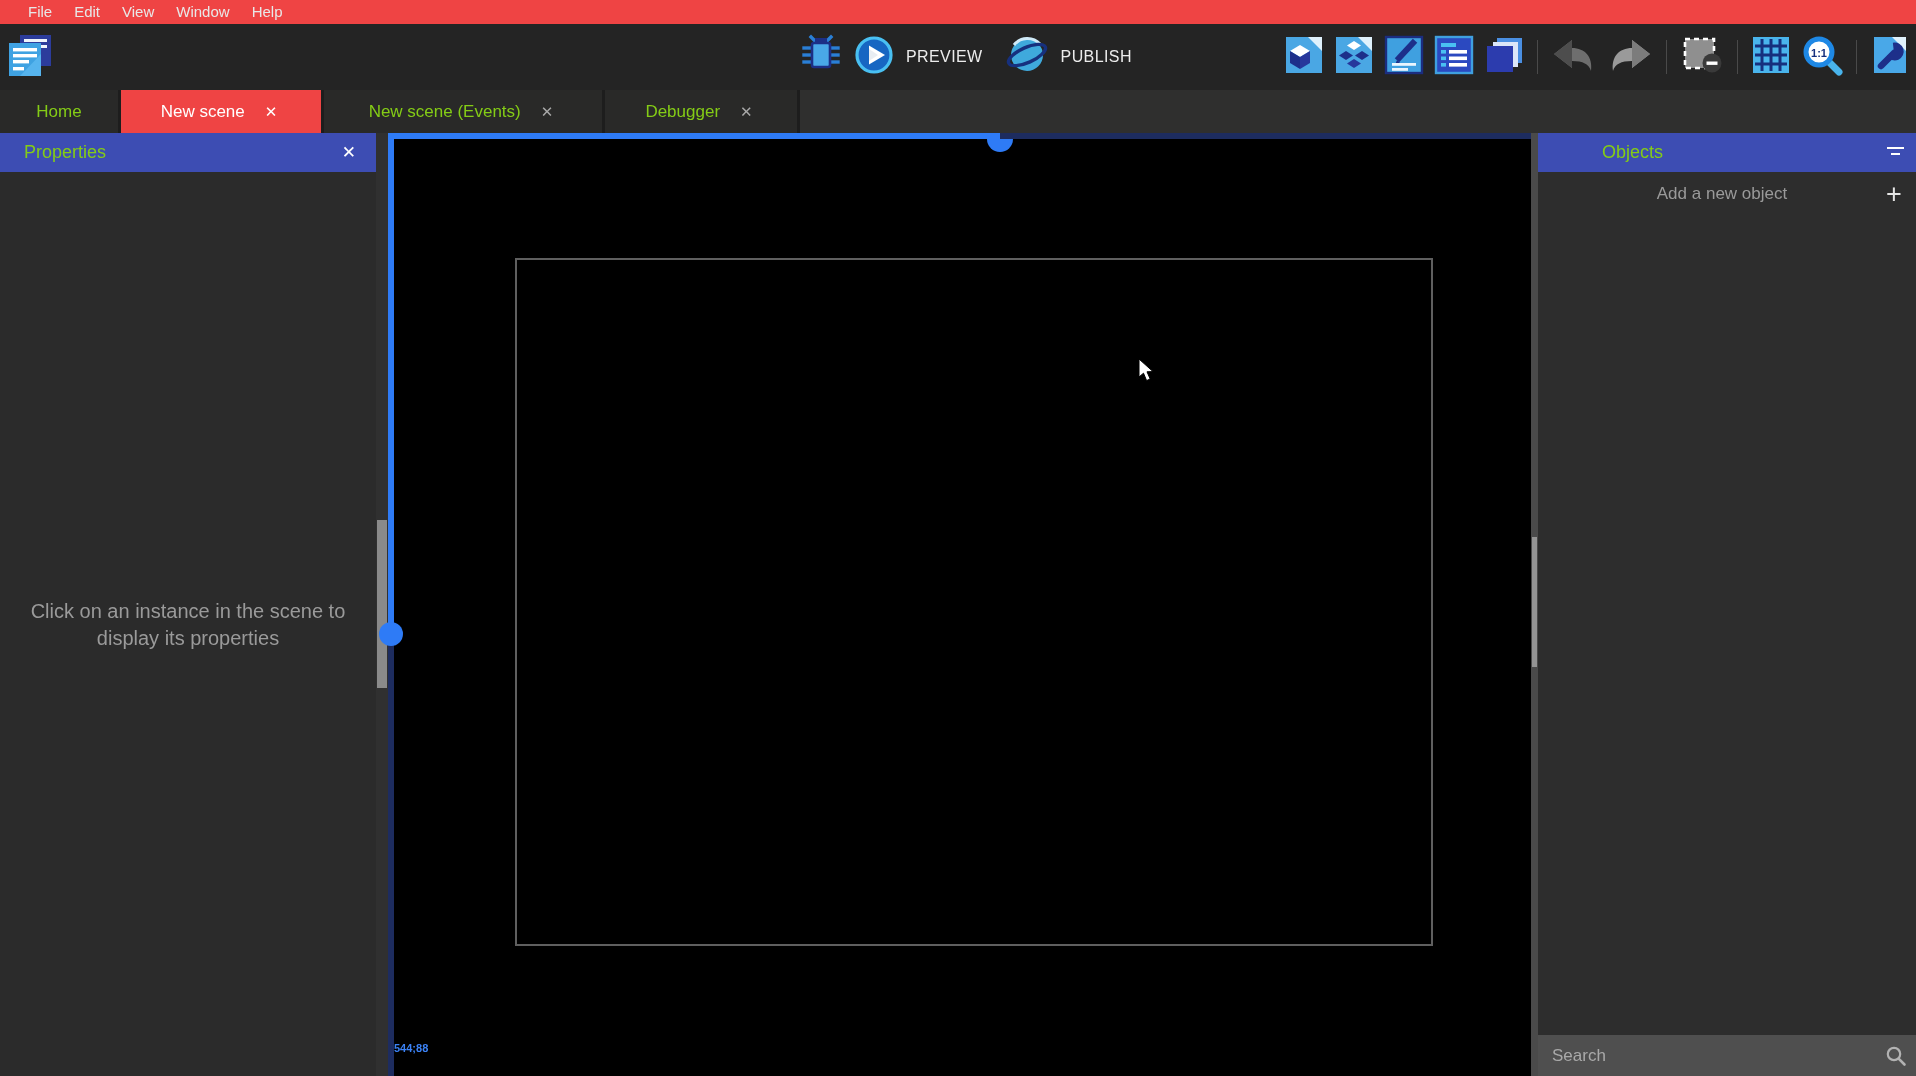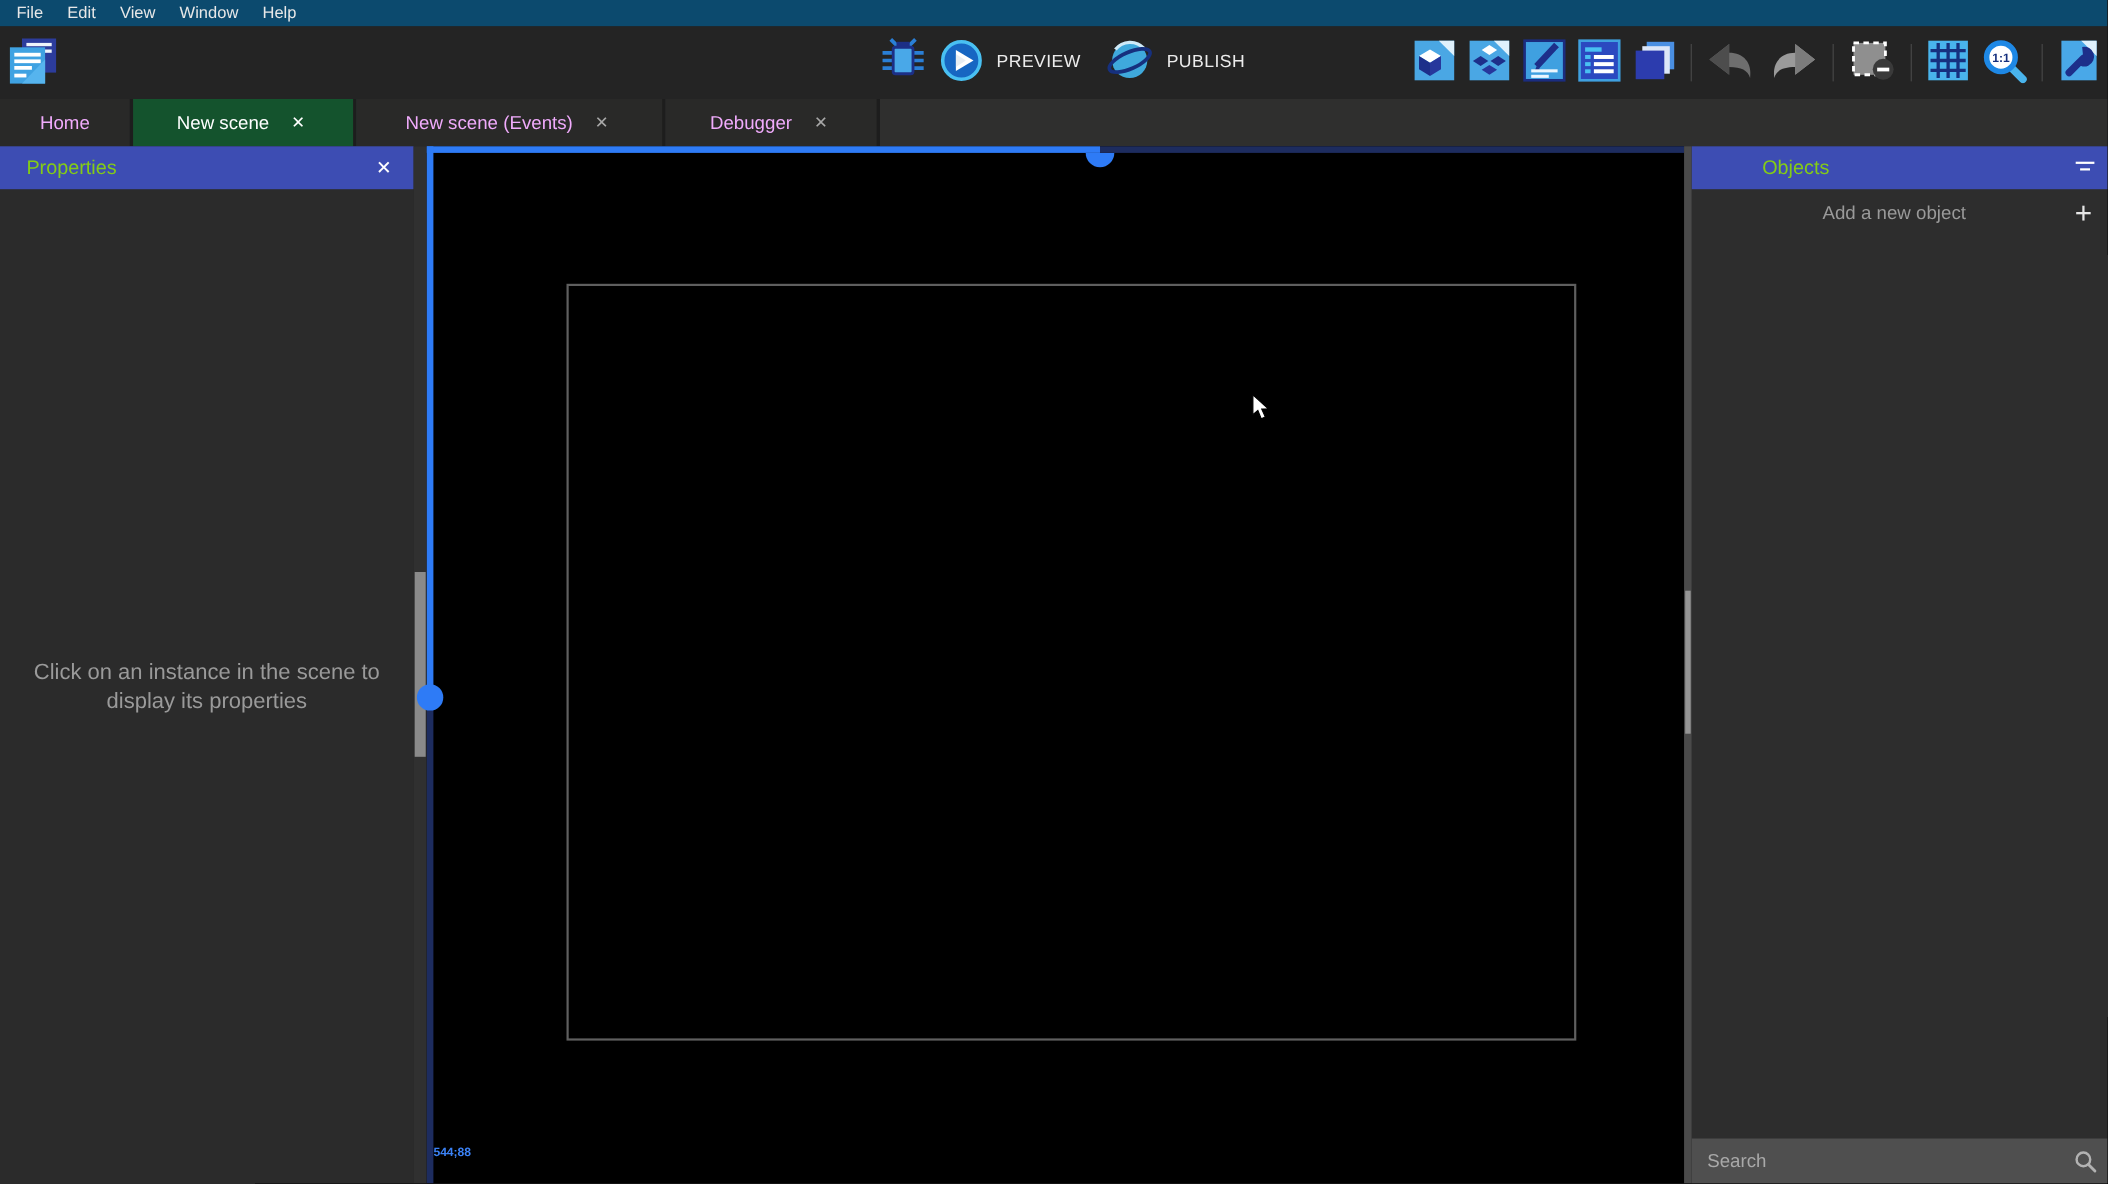--- a/index.html
+++ b/index.html
@@ -3,36 +3,36 @@
 <meta charset="utf-8">
 <style>
   html,body{margin:0;padding:0;background:#161616;}
   #app{
     position:relative;width:1916px;height:1076px;overflow:hidden;
     background:#232323;
     font-family:"Liberation Sans","DejaVu Sans",sans-serif;
     -webkit-font-smoothing:antialiased;user-select:none;
   }
   
-  .menubar{position:absolute;left:0;top:0;width:1916px;height:24px;background:#0c4a6e;display:flex;align-items:flex-start;padding-left:4px;box-sizing:border-box;}
+  .menubar{position:absolute;left:0;top:0;width:1916px;height:24px;background:#ef4444;display:flex;align-items:flex-start;padding-left:17px;box-sizing:border-box;}
   .menu-item{color:#e8e8e8;font-size:15px;padding:0 11px;line-height:24px;cursor:default;}
   
   .toolbar{position:absolute;left:0;top:24px;width:1916px;height:66px;background:#242424;}
   .logo-btn{position:absolute;left:8px;top:12px;width:46px;height:44px;display:flex;align-items:center;justify-content:center;}
   .tb-center{position:absolute;left:800px;top:0;height:66px;display:flex;align-items:center;gap:12px;}
   .tb-right{position:absolute;right:6px;top:0;height:66px;display:flex;align-items:center;gap:10px;}
   .tb-label{color:#ececec;font-size:16px;letter-spacing:.4px;margin-right:10px;}
   .tb-sep{width:1px;height:34px;background:#4a4a4a;margin:0 3px;}
   .tb-icon{display:flex;align-items:flex-start;justify-content:center;}
   
   .tabbar{position:absolute;left:0;top:90px;width:1916px;height:43px;background:#2f2f2e;display:flex;align-items:stretch;}
   .tab{display:flex;align-items:center;justify-content:center;gap:16px;background:#292928;border-right:3px solid #1d1d1d;padding:0 20px;cursor:default;}
-  .tab-label{font-size:17px;color:#f0abfc;white-space:nowrap;}
+  .tab-label{font-size:17px;color:#84cc16;white-space:nowrap;}
   .tab-close{font-size:15px;color:#a8a8a8;line-height:1;padding:2px 4px;}
-  .tab.active{background:#14532d;}
+  .tab.active{background:#ef4444;}
   .tab.active .tab-label{color:#ffffff;}
   .tab.active .tab-close{color:#ffffff;}
   .tabbar-filler{flex:1;background:#2f2f2e;}
   
   .panel-header{position:absolute;height:39px;background:#3d4db3;display:flex;align-items:center;}
   .panel-title{color:#84cc16;font-size:18px;margin-left:24px;flex:0 0 auto;}
   .panel-x{color:#ffffff;font-size:17px;padding:4px 8px;cursor:default;}
   .props-panel{position:absolute;left:0;top:133px;width:376px;height:943px;background:#2b2b2b;}
   .props-header{left:0;top:133px;width:376px;}
   .props-header .panel-x{position:absolute;right:12px;}

